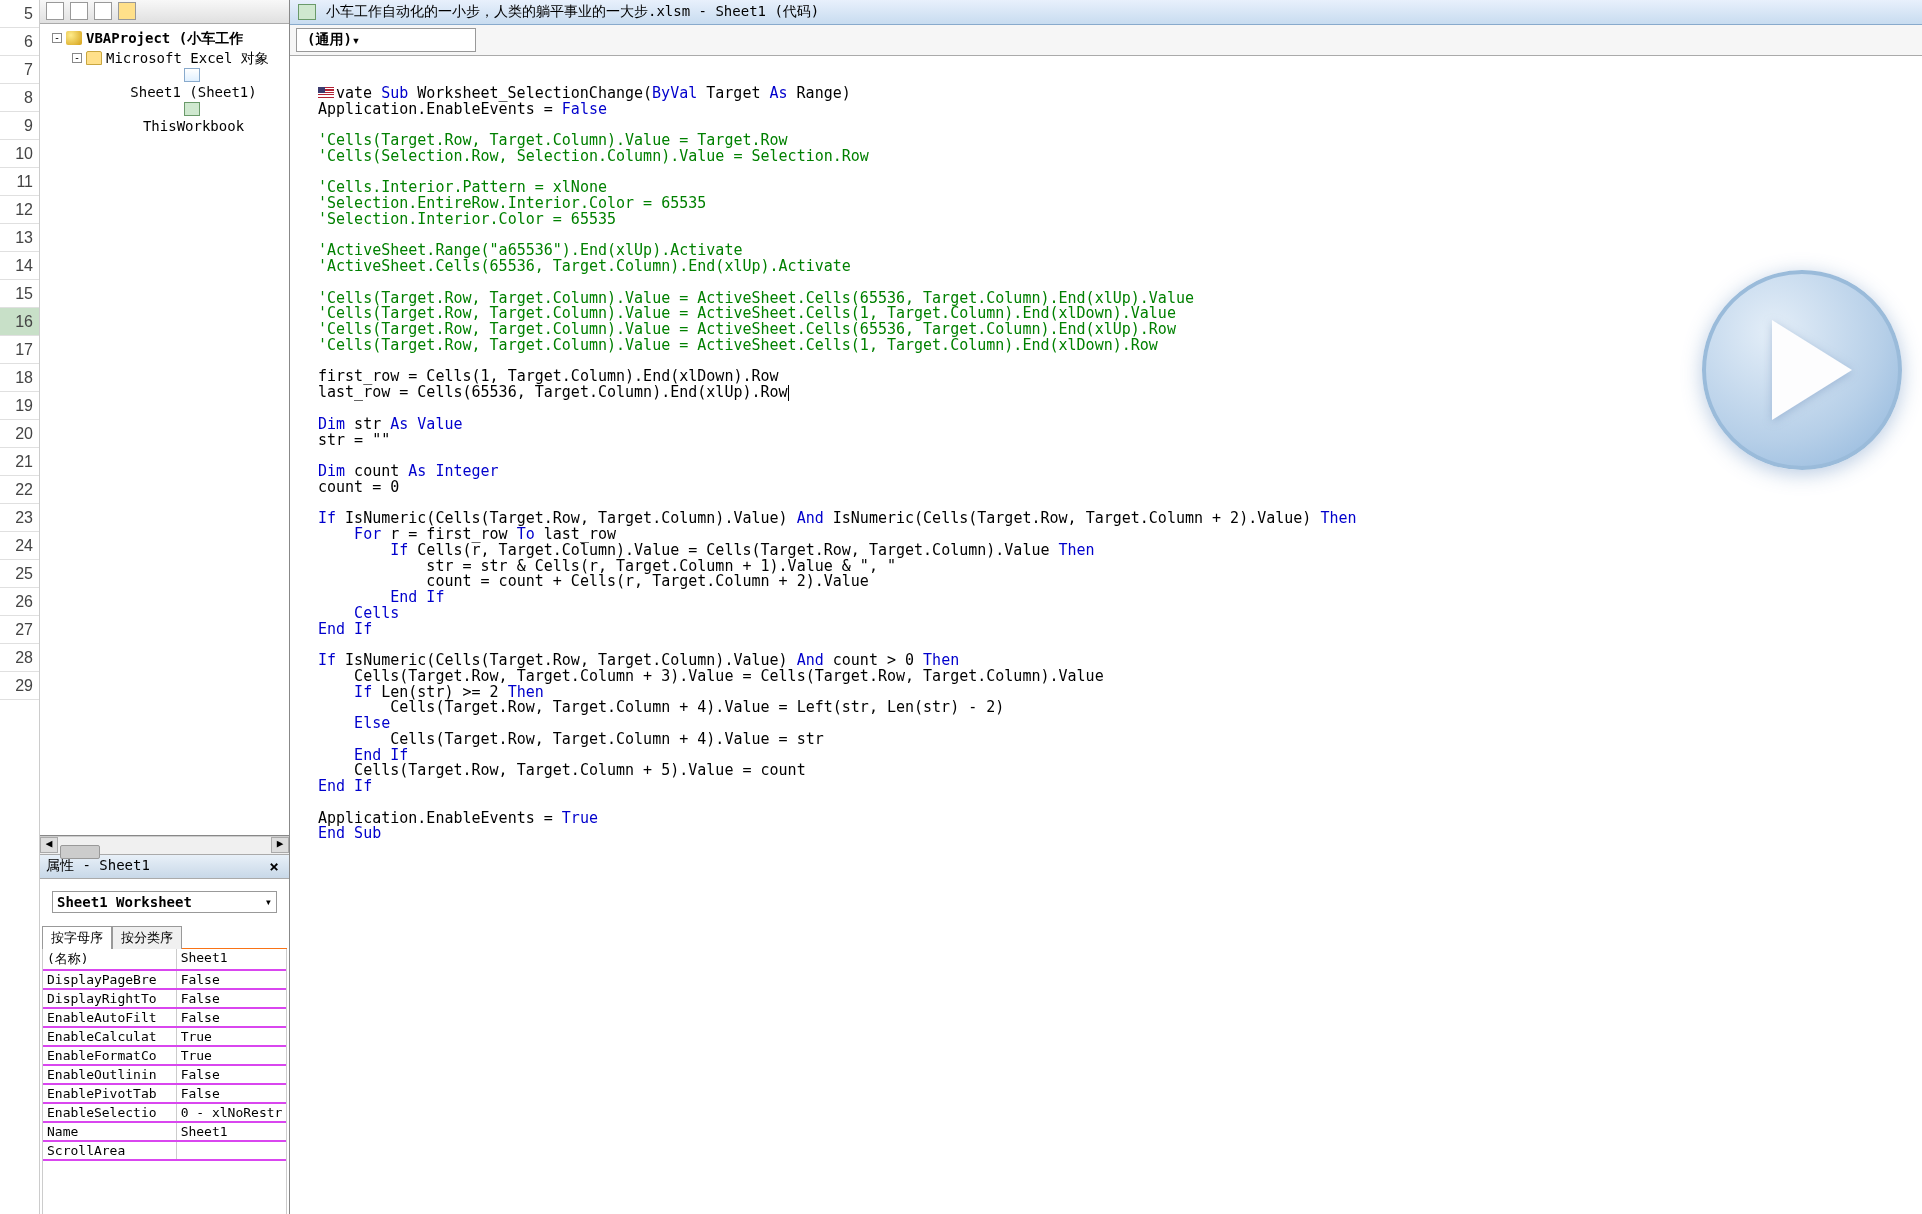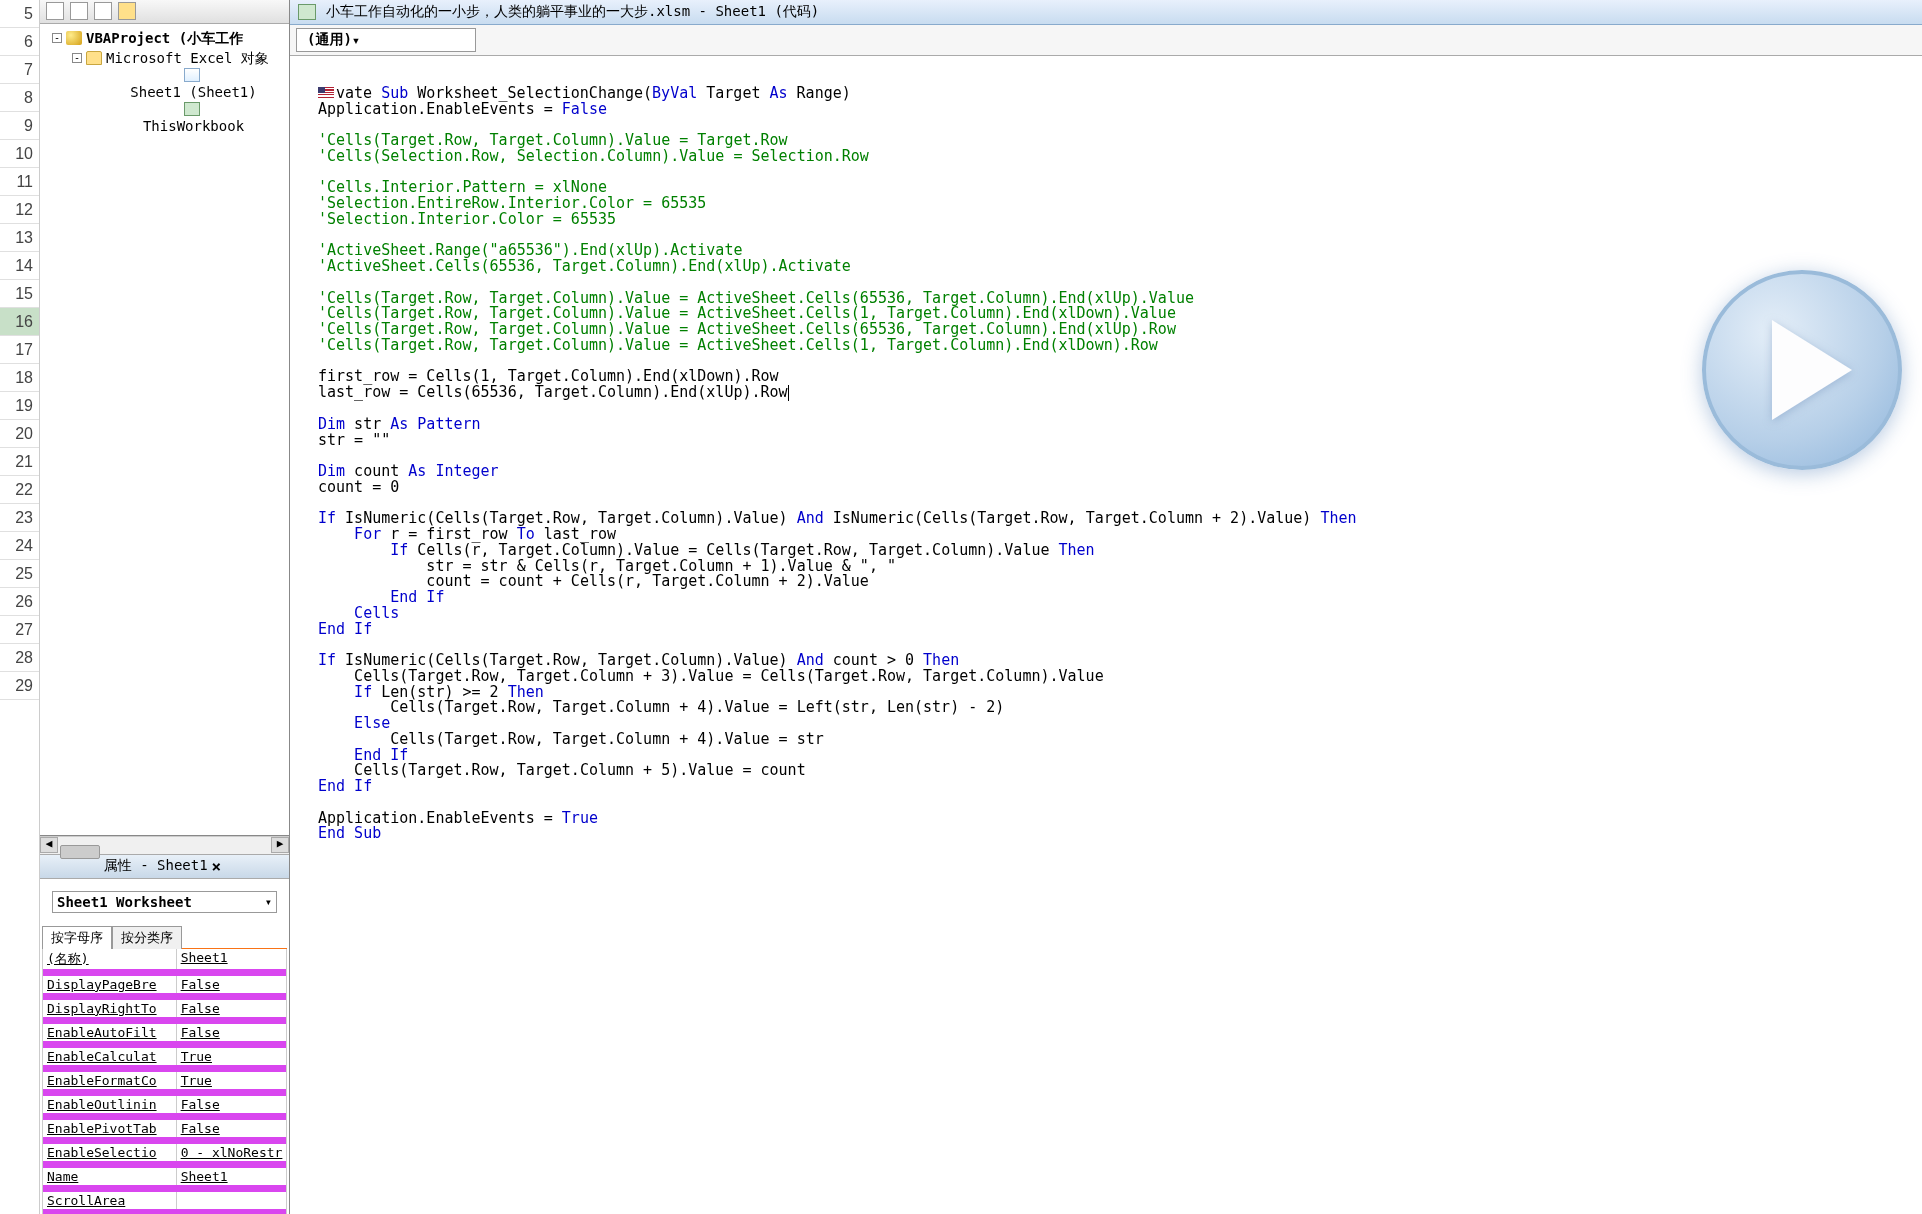--- a/index.html
+++ b/index.html
@@ -133,21 +133,21 @@
   border: 1px solid #999;
   border-radius: 2px;
 }
 .props-title {
   background: linear-gradient(#e8f0f8, #c8d8e8);
   border-top: 1px solid #aaa;
   border-bottom: 1px solid #aaa;
   padding: 2px 6px;
   font-size: 14px;
   display: flex;
-  justify-content: center;
+  justify-content: space-between;
   align-items: center;
 }
 .close-x {
   font-weight: bold;
   cursor: pointer;
   font-size: 16px;
   padding: 0 4px;
 }
 .obj-select {
   border: 1px solid #999;
@@ -180,23 +180,22 @@
 }
 .prop-grid {
   flex: 1;
   overflow-y: auto;
   margin: 0 2px;
   border-left: 1px solid #ccc;
   border-right: 1px solid #ccc;
 }
 .prop-row {
   display: flex;
-  border-bottom: 7px solid #d946ef;
+  border-bottom: 2px solid #d946ef;
   font-size: 13px;
-  text-decoration: underline;
 }
 .prop-name {
   width: 55%;
   padding: 1px 4px;
   border-right: 1px solid #ccc;
   white-space: nowrap;
   overflow: hidden;
 }
 .prop-val {
   width: 45%;
@@ -450,21 +449,21 @@
 <span class="cm">'ActiveSheet.Cells(65536, Target.Column).End(xlUp).Activate</span>
 
 <span class="cm">'Cells(Target.Row, Target.Column).Value = ActiveSheet.Cells(65536, Target.Column).End(xlUp).Value</span>
 <span class="cm">'Cells(Target.Row, Target.Column).Value = ActiveSheet.Cells(1, Target.Column).End(xlDown).Value</span>
 <span class="cm">'Cells(Target.Row, Target.Column).Value = ActiveSheet.Cells(65536, Target.Column).End(xlUp).Row</span>
 <span class="cm">'Cells(Target.Row, Target.Column).Value = ActiveSheet.Cells(1, Target.Column).End(xlDown).Row</span>
 
 <span class="tx">first_row = Cells(1, Target.Column).End(xlDown).Row</span>
 <span class="tx">last_row = Cells(65536, Target.Column).End(xlUp).Row</span><span class="cursor"></span>
 
-<span class="kw">Dim</span><span class="tx"> str </span><span class="kw">As Pattern</span>
+<span class="kw">Dim</span><span class="tx"> str </span><span class="kw">As Value</span>
 <span class="tx">str = ""</span>
 
 <span class="kw">Dim</span><span class="tx"> count </span><span class="kw">As Integer</span>
 <span class="tx">count = 0</span>
 
 <span class="kw">If</span><span class="tx"> IsNumeric(Cells(Target.Row, Target.Column).Value) </span><span class="kw">And</span><span class="tx"> IsNumeric(Cells(Target.Row, Target.Column + 2).Value) </span><span class="kw">Then</span>
 <span class="kw">    For</span><span class="tx"> r = first_row </span><span class="kw">To</span><span class="tx"> last_row</span>
 <span class="kw">        If</span><span class="tx"> Cells(r, Target.Column).Value = Cells(Target.Row, Target.Column).Value </span><span class="kw">Then</span>
 <span class="tx">            str = str &amp; Cells(r, Target.Column + 1).Value &amp; ", "</span>
 <span class="tx">            count = count + Cells(r, Target.Column + 2).Value</span>

